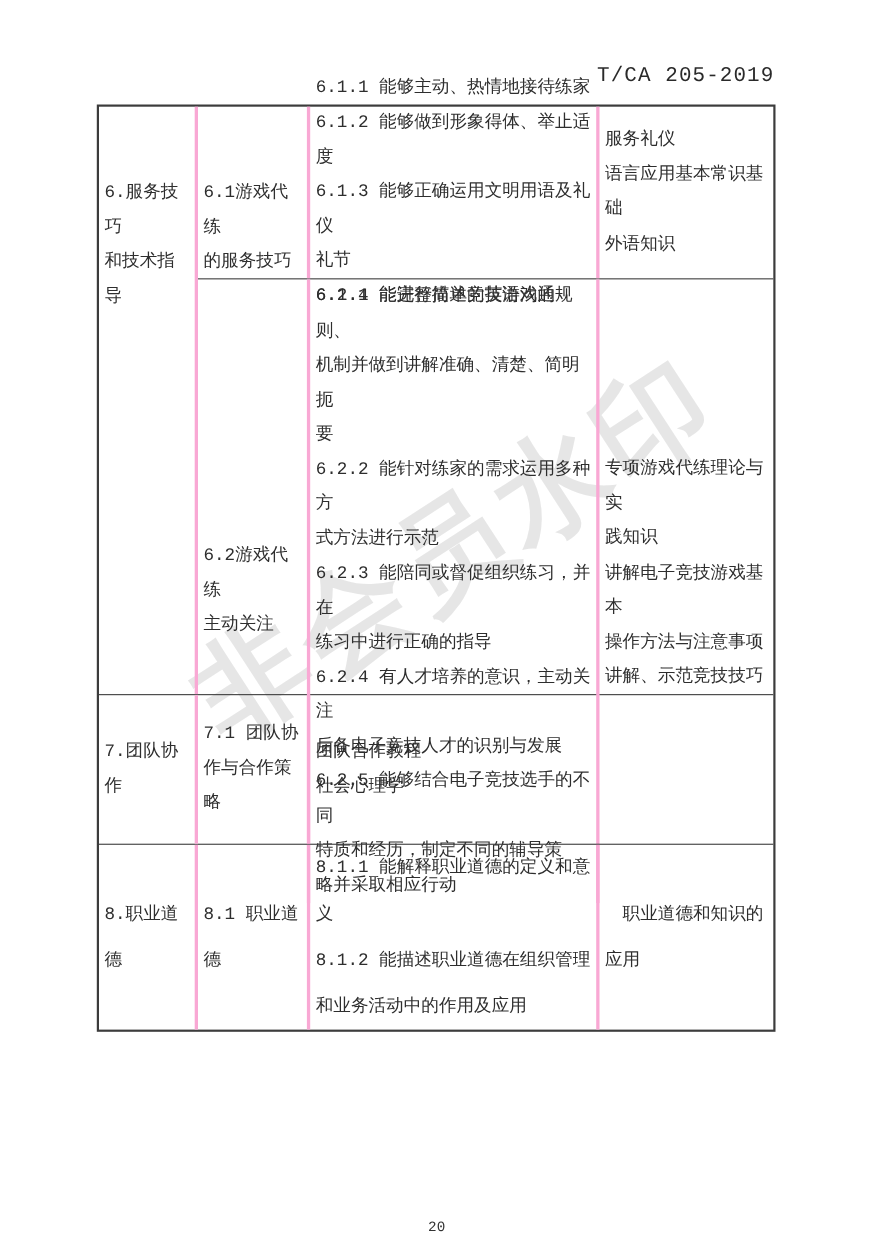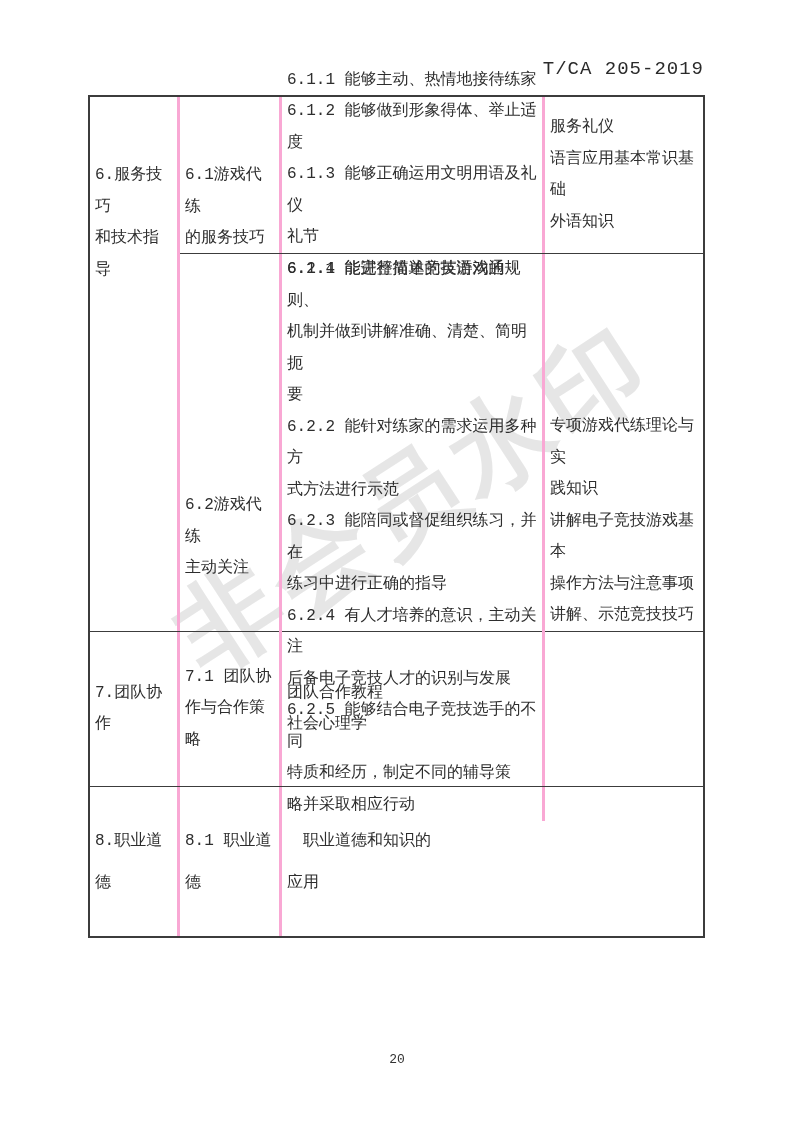--- a/index.html
+++ b/index.html
@@ -56,21 +56,21 @@
   .c4 { flex:1; }
   .r6  { height:535px; }
   .r61 { height:157px; }
   .r62 { flex:1; }
   .r7  { height:155px; }
   .r8  { flex:1; }
   .r8 .cell { line-height:42px; }
   .pad-top-63  { justify-content:flex-start; padding-top:63px; }
   .pad-top-157 { justify-content:flex-start; padding-top:157px; }
   .pagenum {
-    position:absolute; left:0; width:100%; top:1052px;
+    position:absolute; left:0; width:100%; top:1108px;
     text-align:center; font-size:13px; color:#333333;
   }
 </style>
 </head>
 <body>
 
 <div class="page">
 
   <div class="header">T/CA 205-2019</div>
 
@@ -126,20 +126,24 @@
 略</div>
       <div class="cell c4">团队合作教程
 社会心理学</div>
     </div>
 
     <div class="trow r8">
       <div class="cell c1">8.职业道
 德</div>
       <div class="cell c2">8.1 职业道
 德</div>
+      <div class="cell c3">8.1.1 能解释职业道德的定义和意
+义
+8.1.2 能描述职业道德在组织管理
+和业务活动中的作用及应用</div>
       <div class="cell c4">　职业道德和知识的
 应用</div>
     </div>
 
   </div>
 
   <div class="pagenum">20</div>
 
 </div>
 

